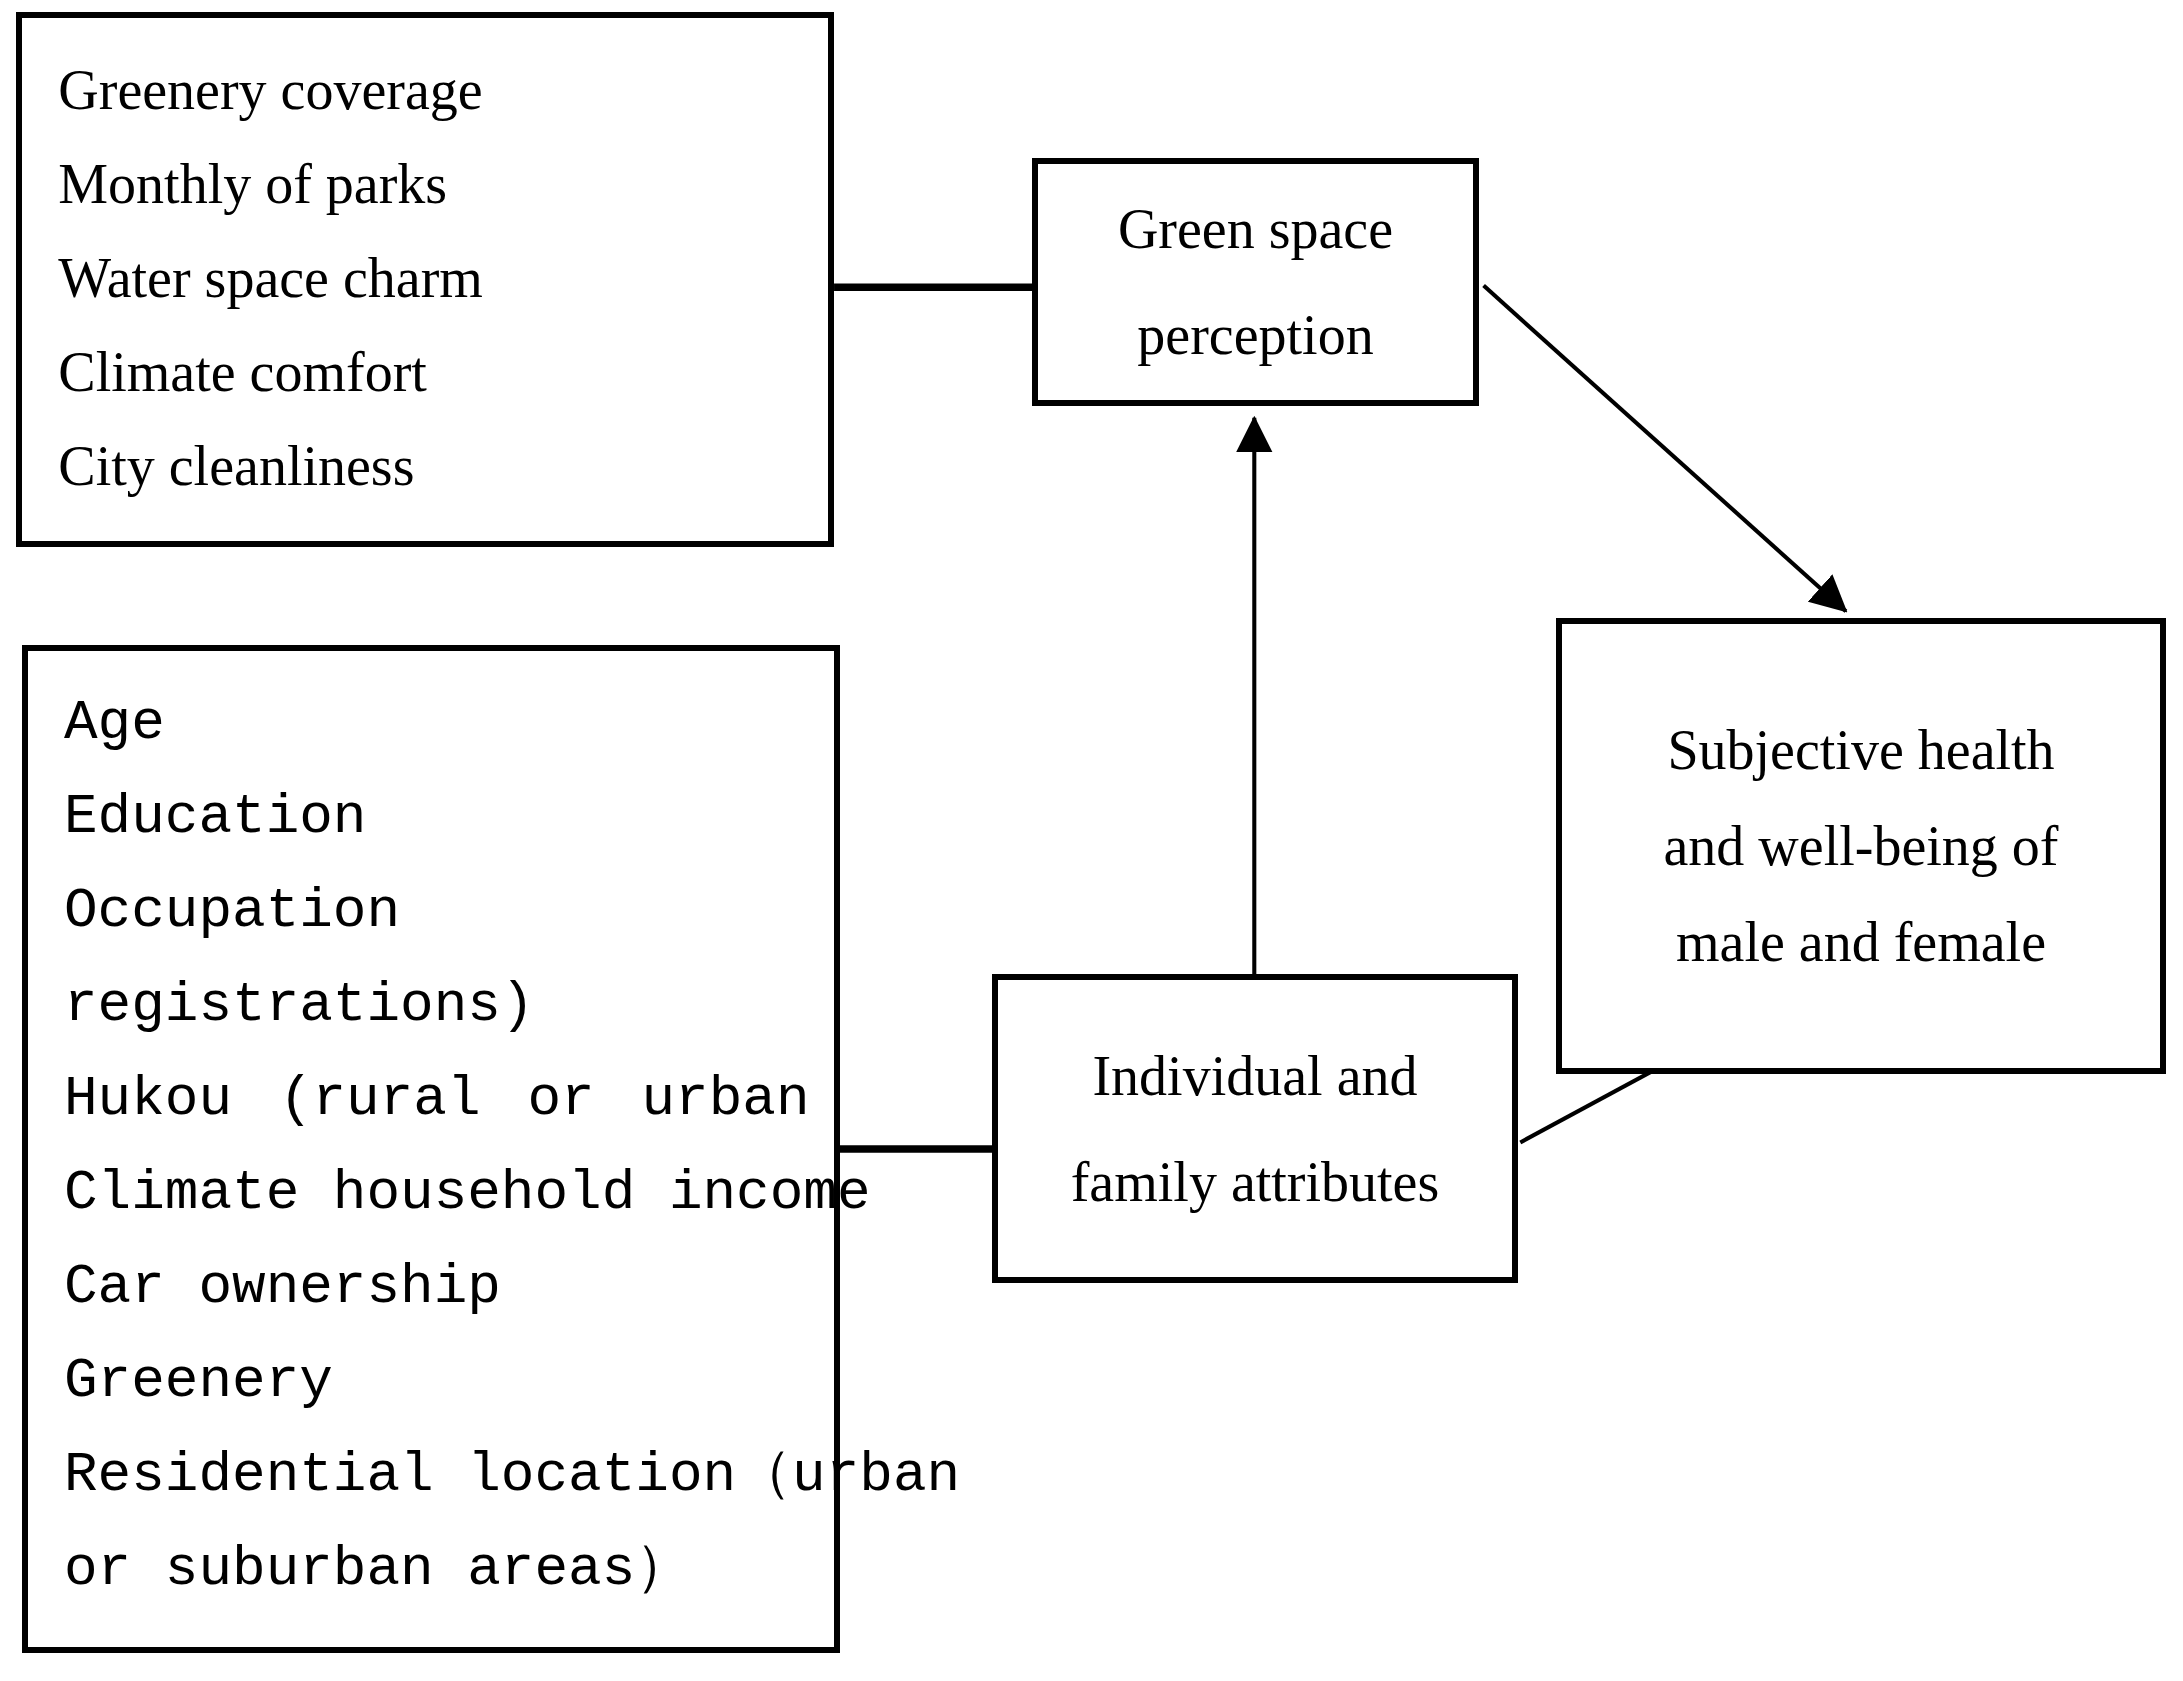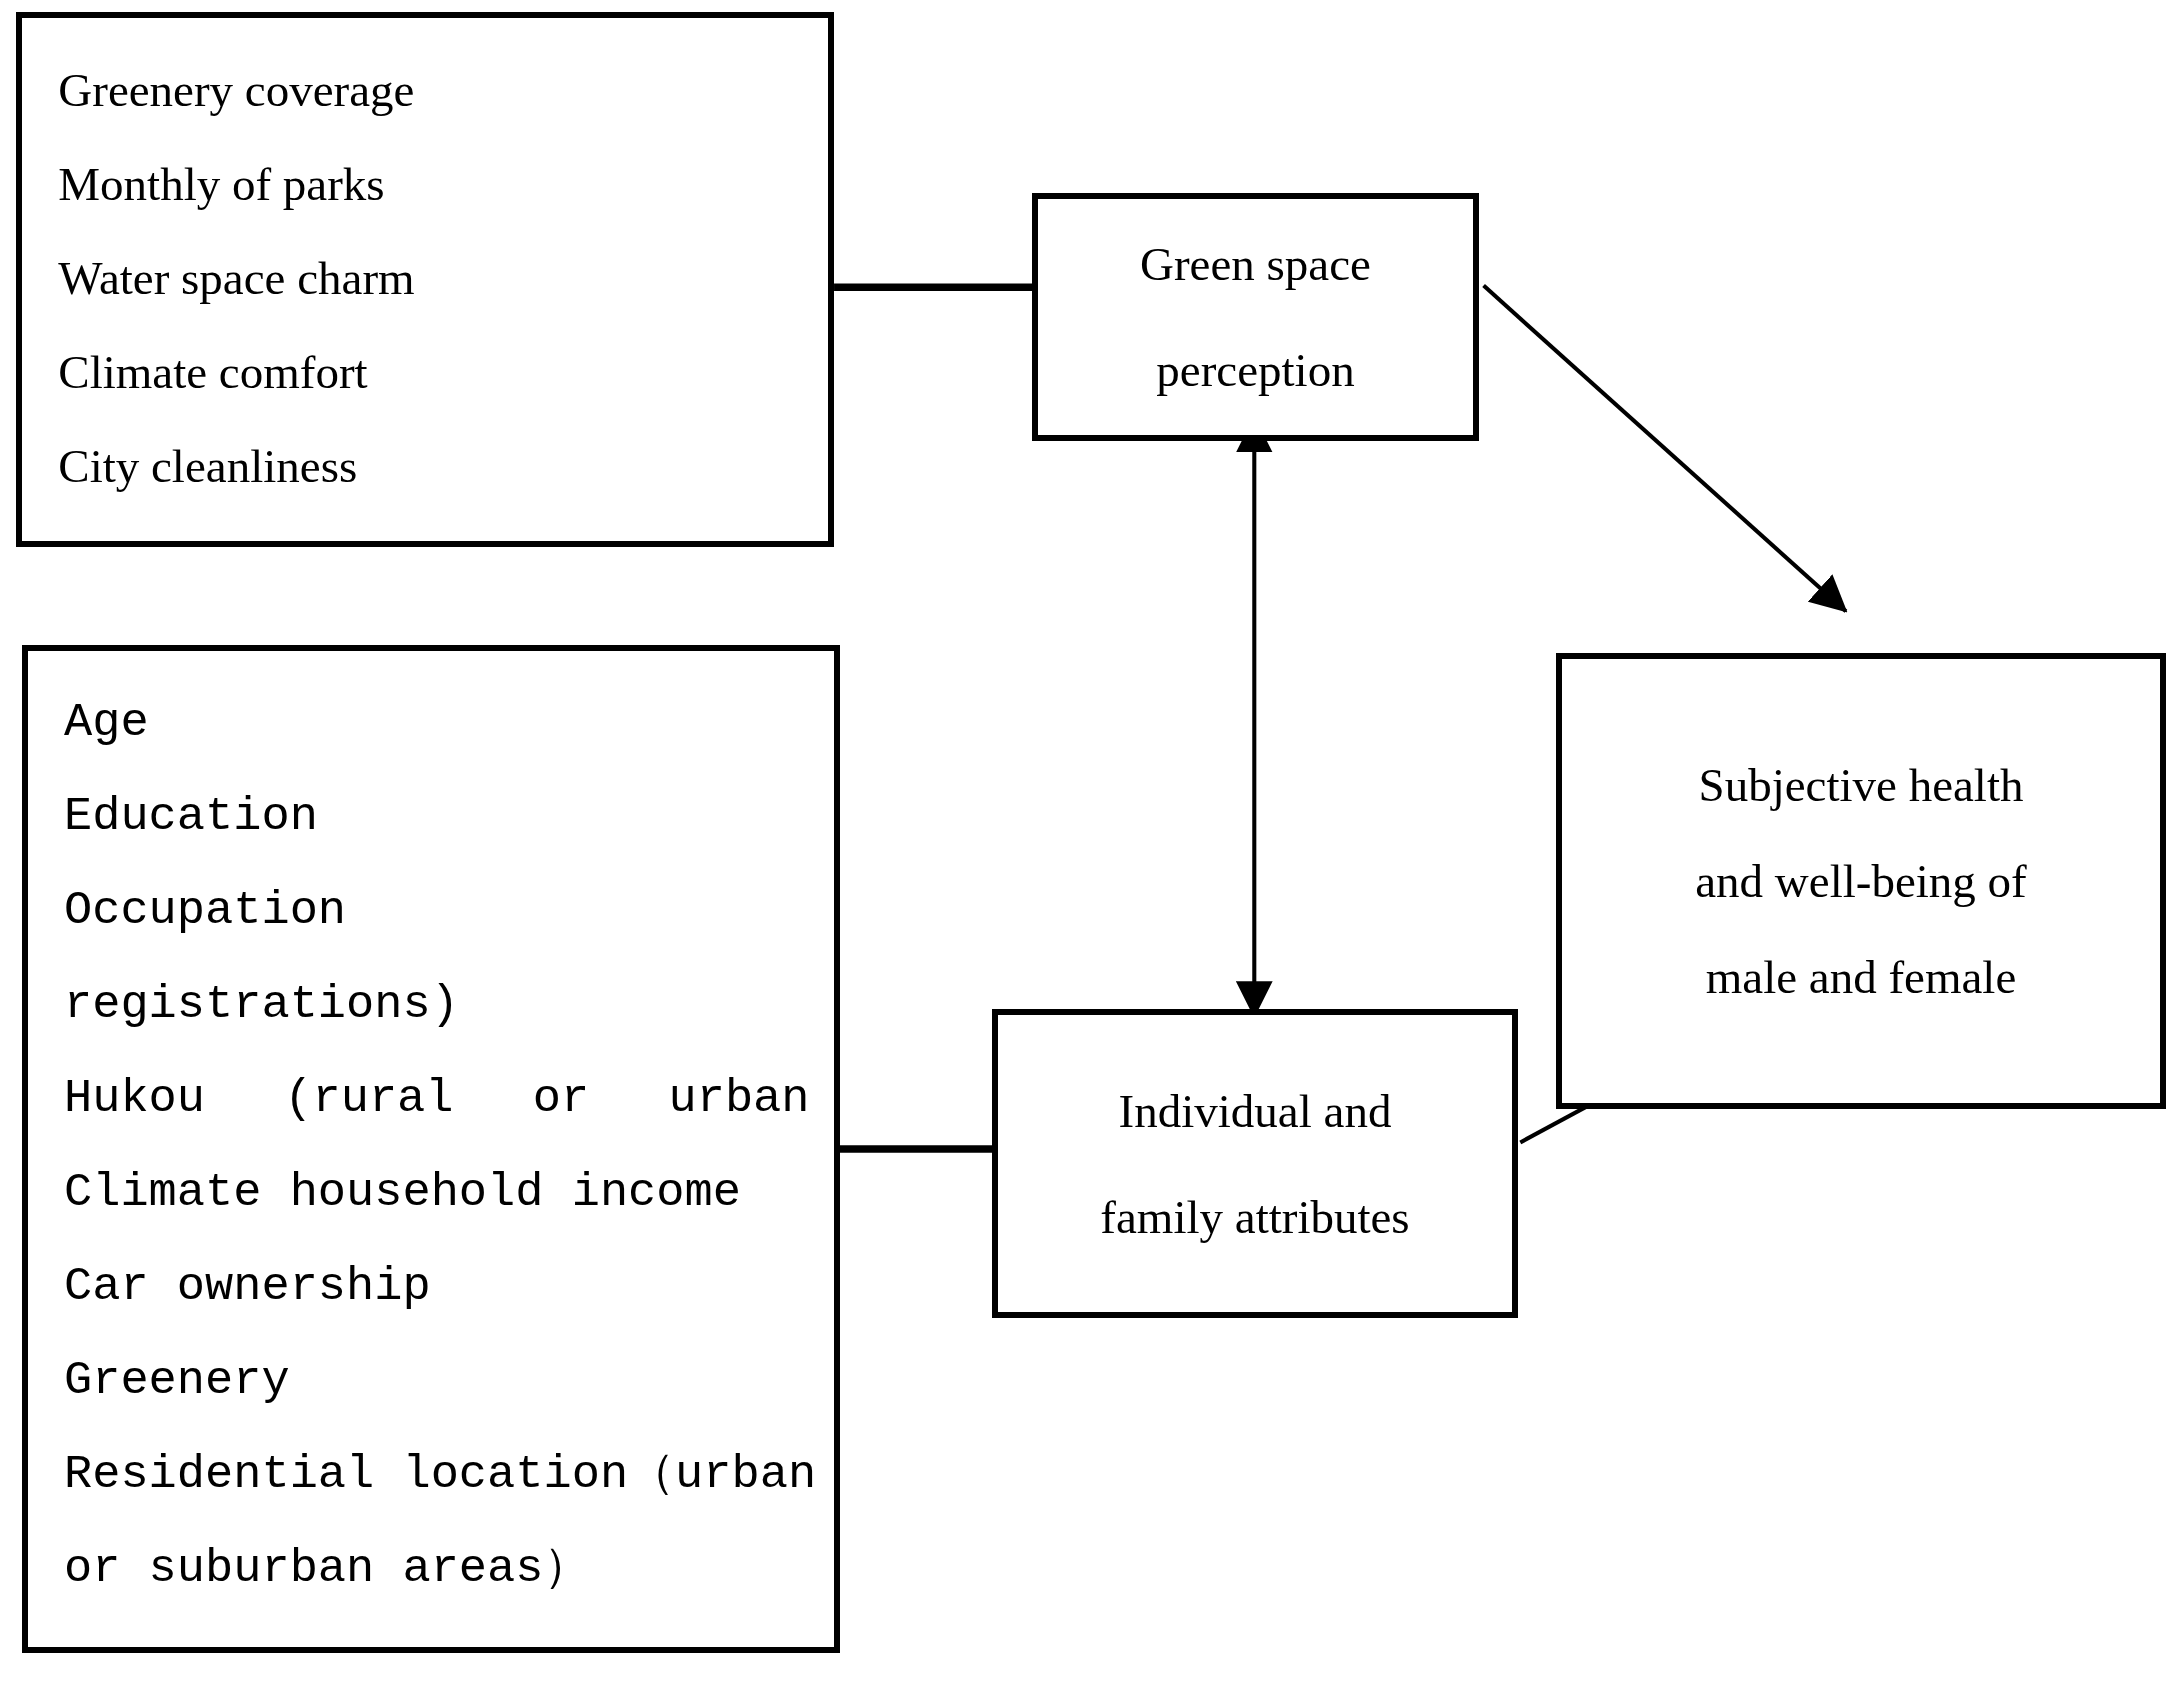--- a/index.html
+++ b/index.html
@@ -9,40 +9,39 @@
     background:#ffffff;
     font-family:"Liberation Serif","DejaVu Serif",serif;
     color:#000;
   }
   .connector-layer{position:absolute;left:0;top:0;width:2183px;height:1681px;}
   .box{
     position:absolute;
     border:6.5px solid #000;
     background:#ffffff;
     box-sizing:border-box;
-    font-size:47px;
+    font-size:56px;
     line-height:94px;
   }
   .listbox{
     padding:24.5px 24.5px 0 36px;
     text-align:left;
   }
   .listbox .tline{white-space:nowrap;}
   .listbox .tline.justify{
     white-space:normal;
     text-align:justify;
     text-align-last:justify;
   }
   .nodebox{
     display:flex;
     flex-direction:column;
     align-items:center;
     justify-content:center;
     text-align:center;
-    margin-top:35px;
   }
   .nodebox .tline{white-space:nowrap;}
   
   .box-a{left:16.3px;top:12.2px;width:818px;height:535px;}
   .box-b{left:22px;top:645px;width:818px;height:1008px;font-family:Liberation Mono, monospace;}
   .box-c{left:1032px;top:158px;width:447px;height:248px;line-height:106px;}
   .box-d{left:992px;top:974px;width:526px;height:309px;line-height:106px;}
   .box-e{left:1556px;top:618px;width:610px;height:456px;line-height:96px;}
 </style>
 </head>

